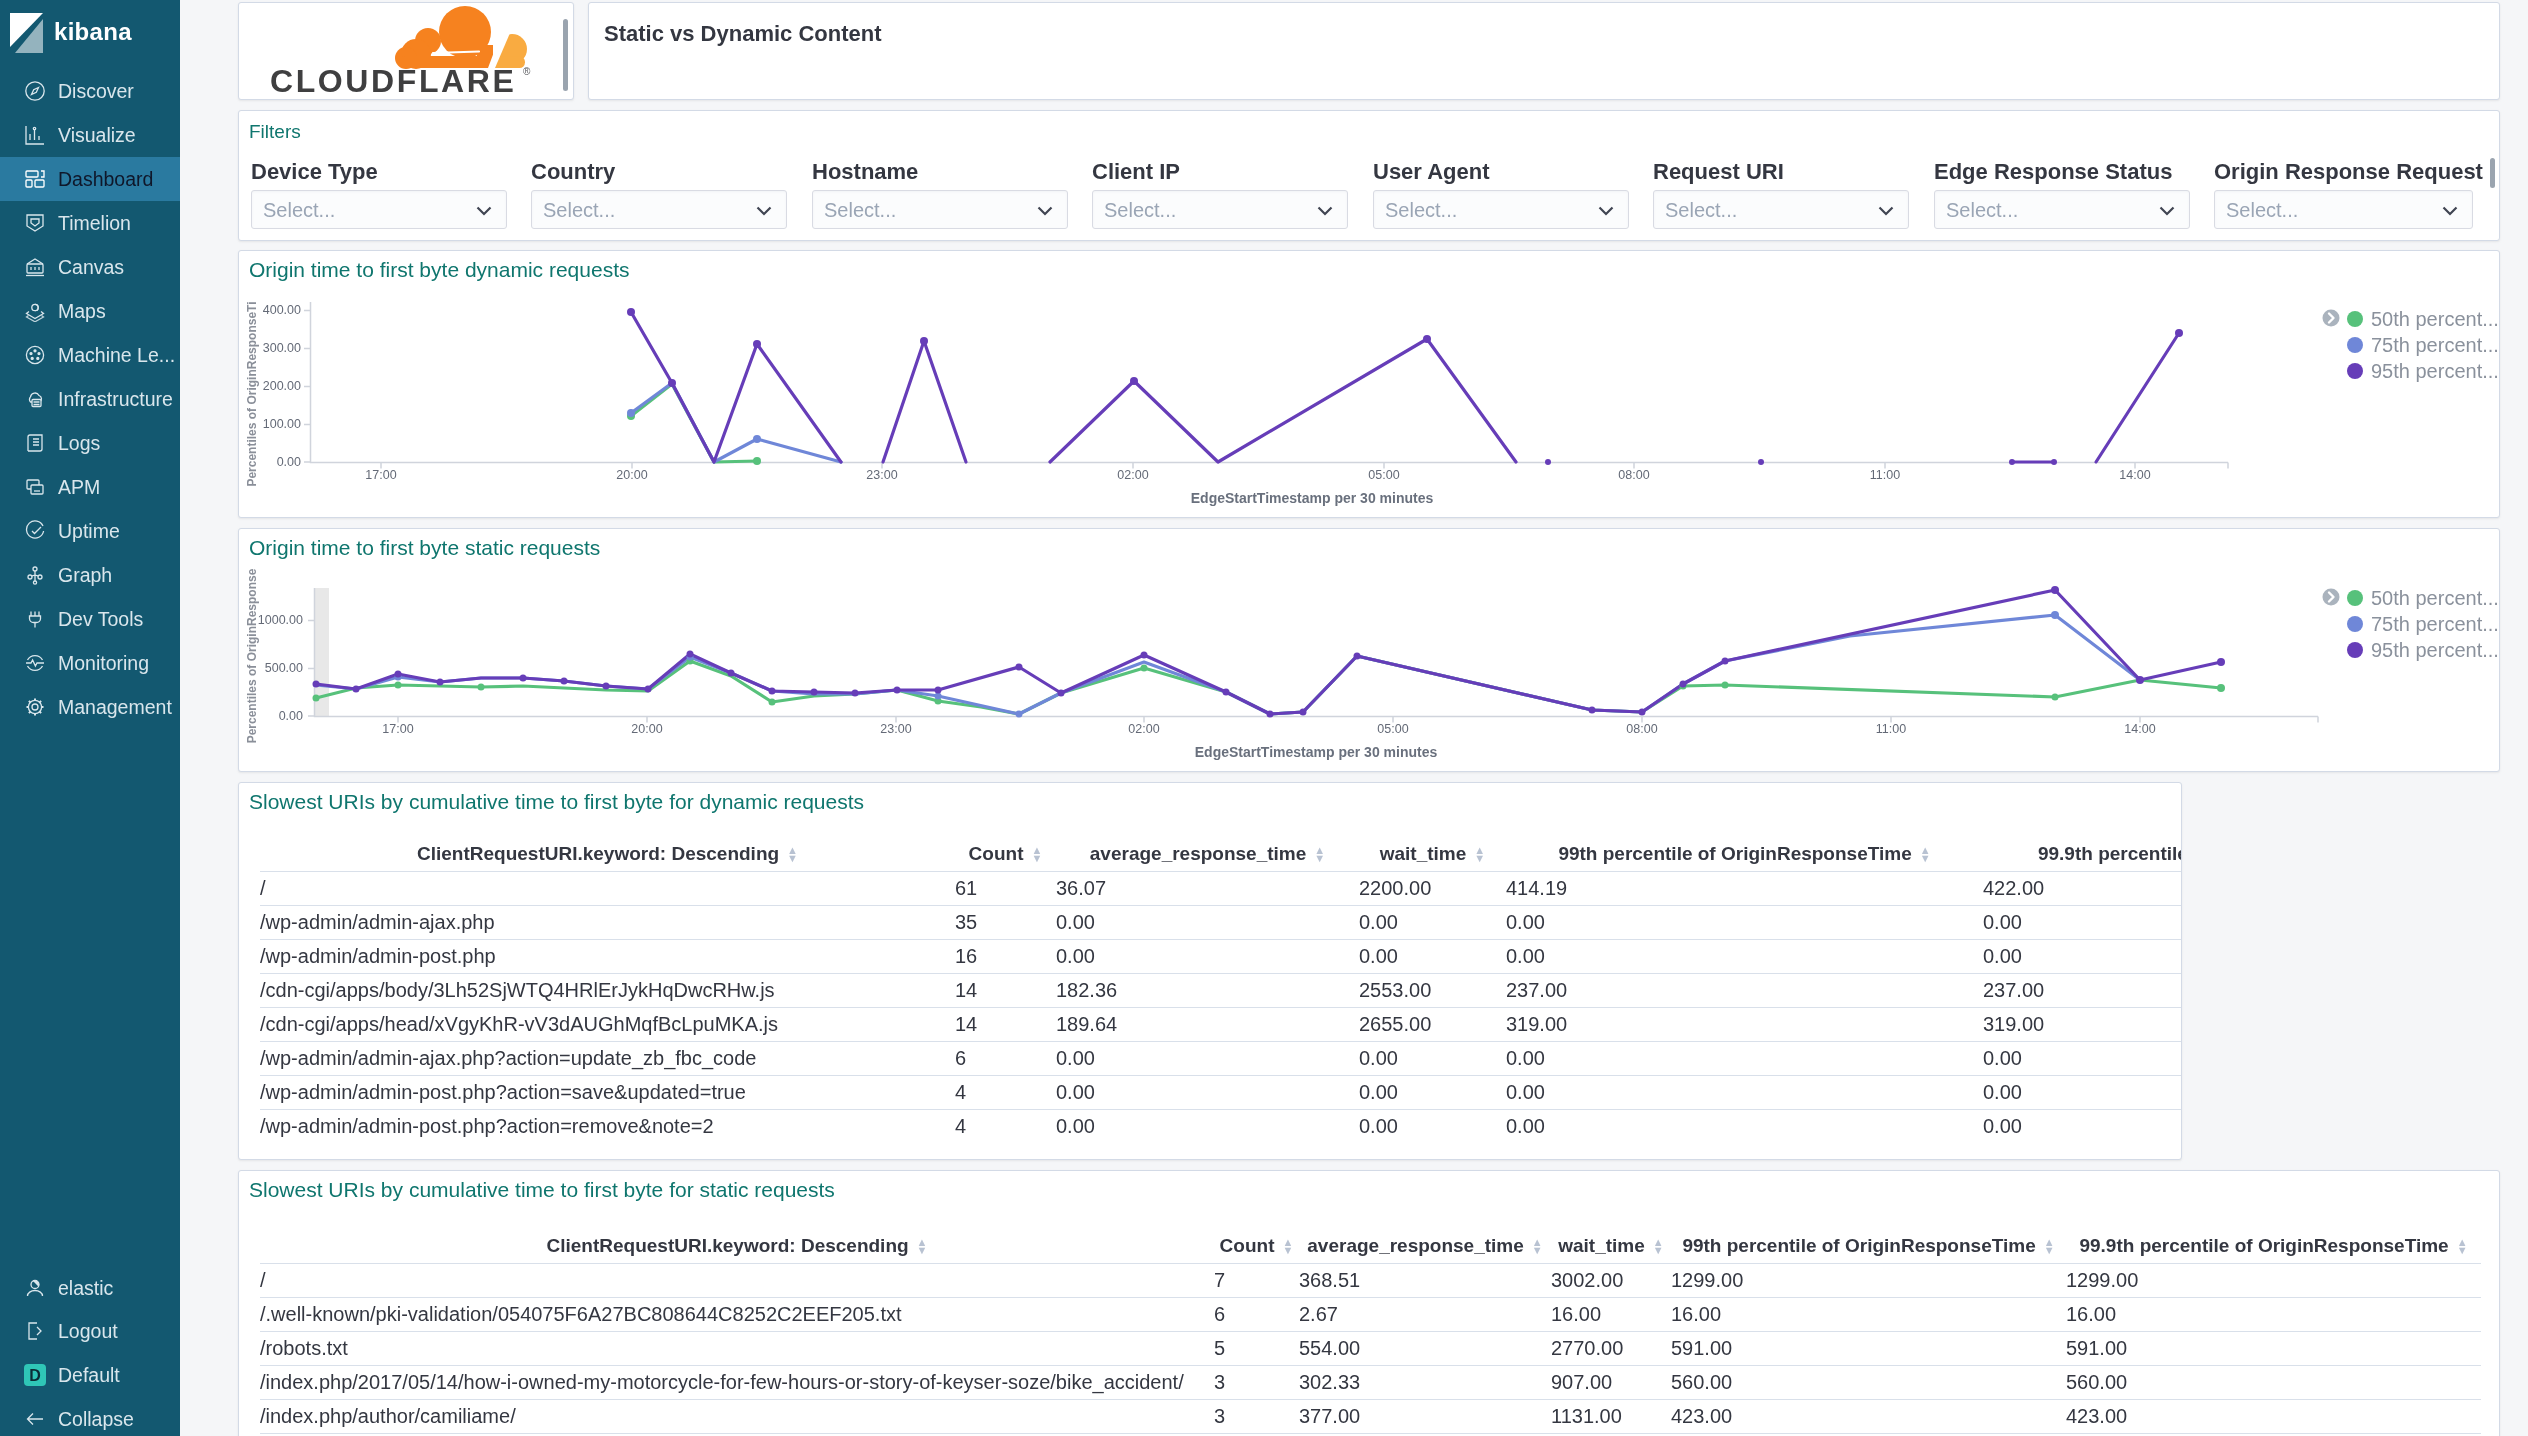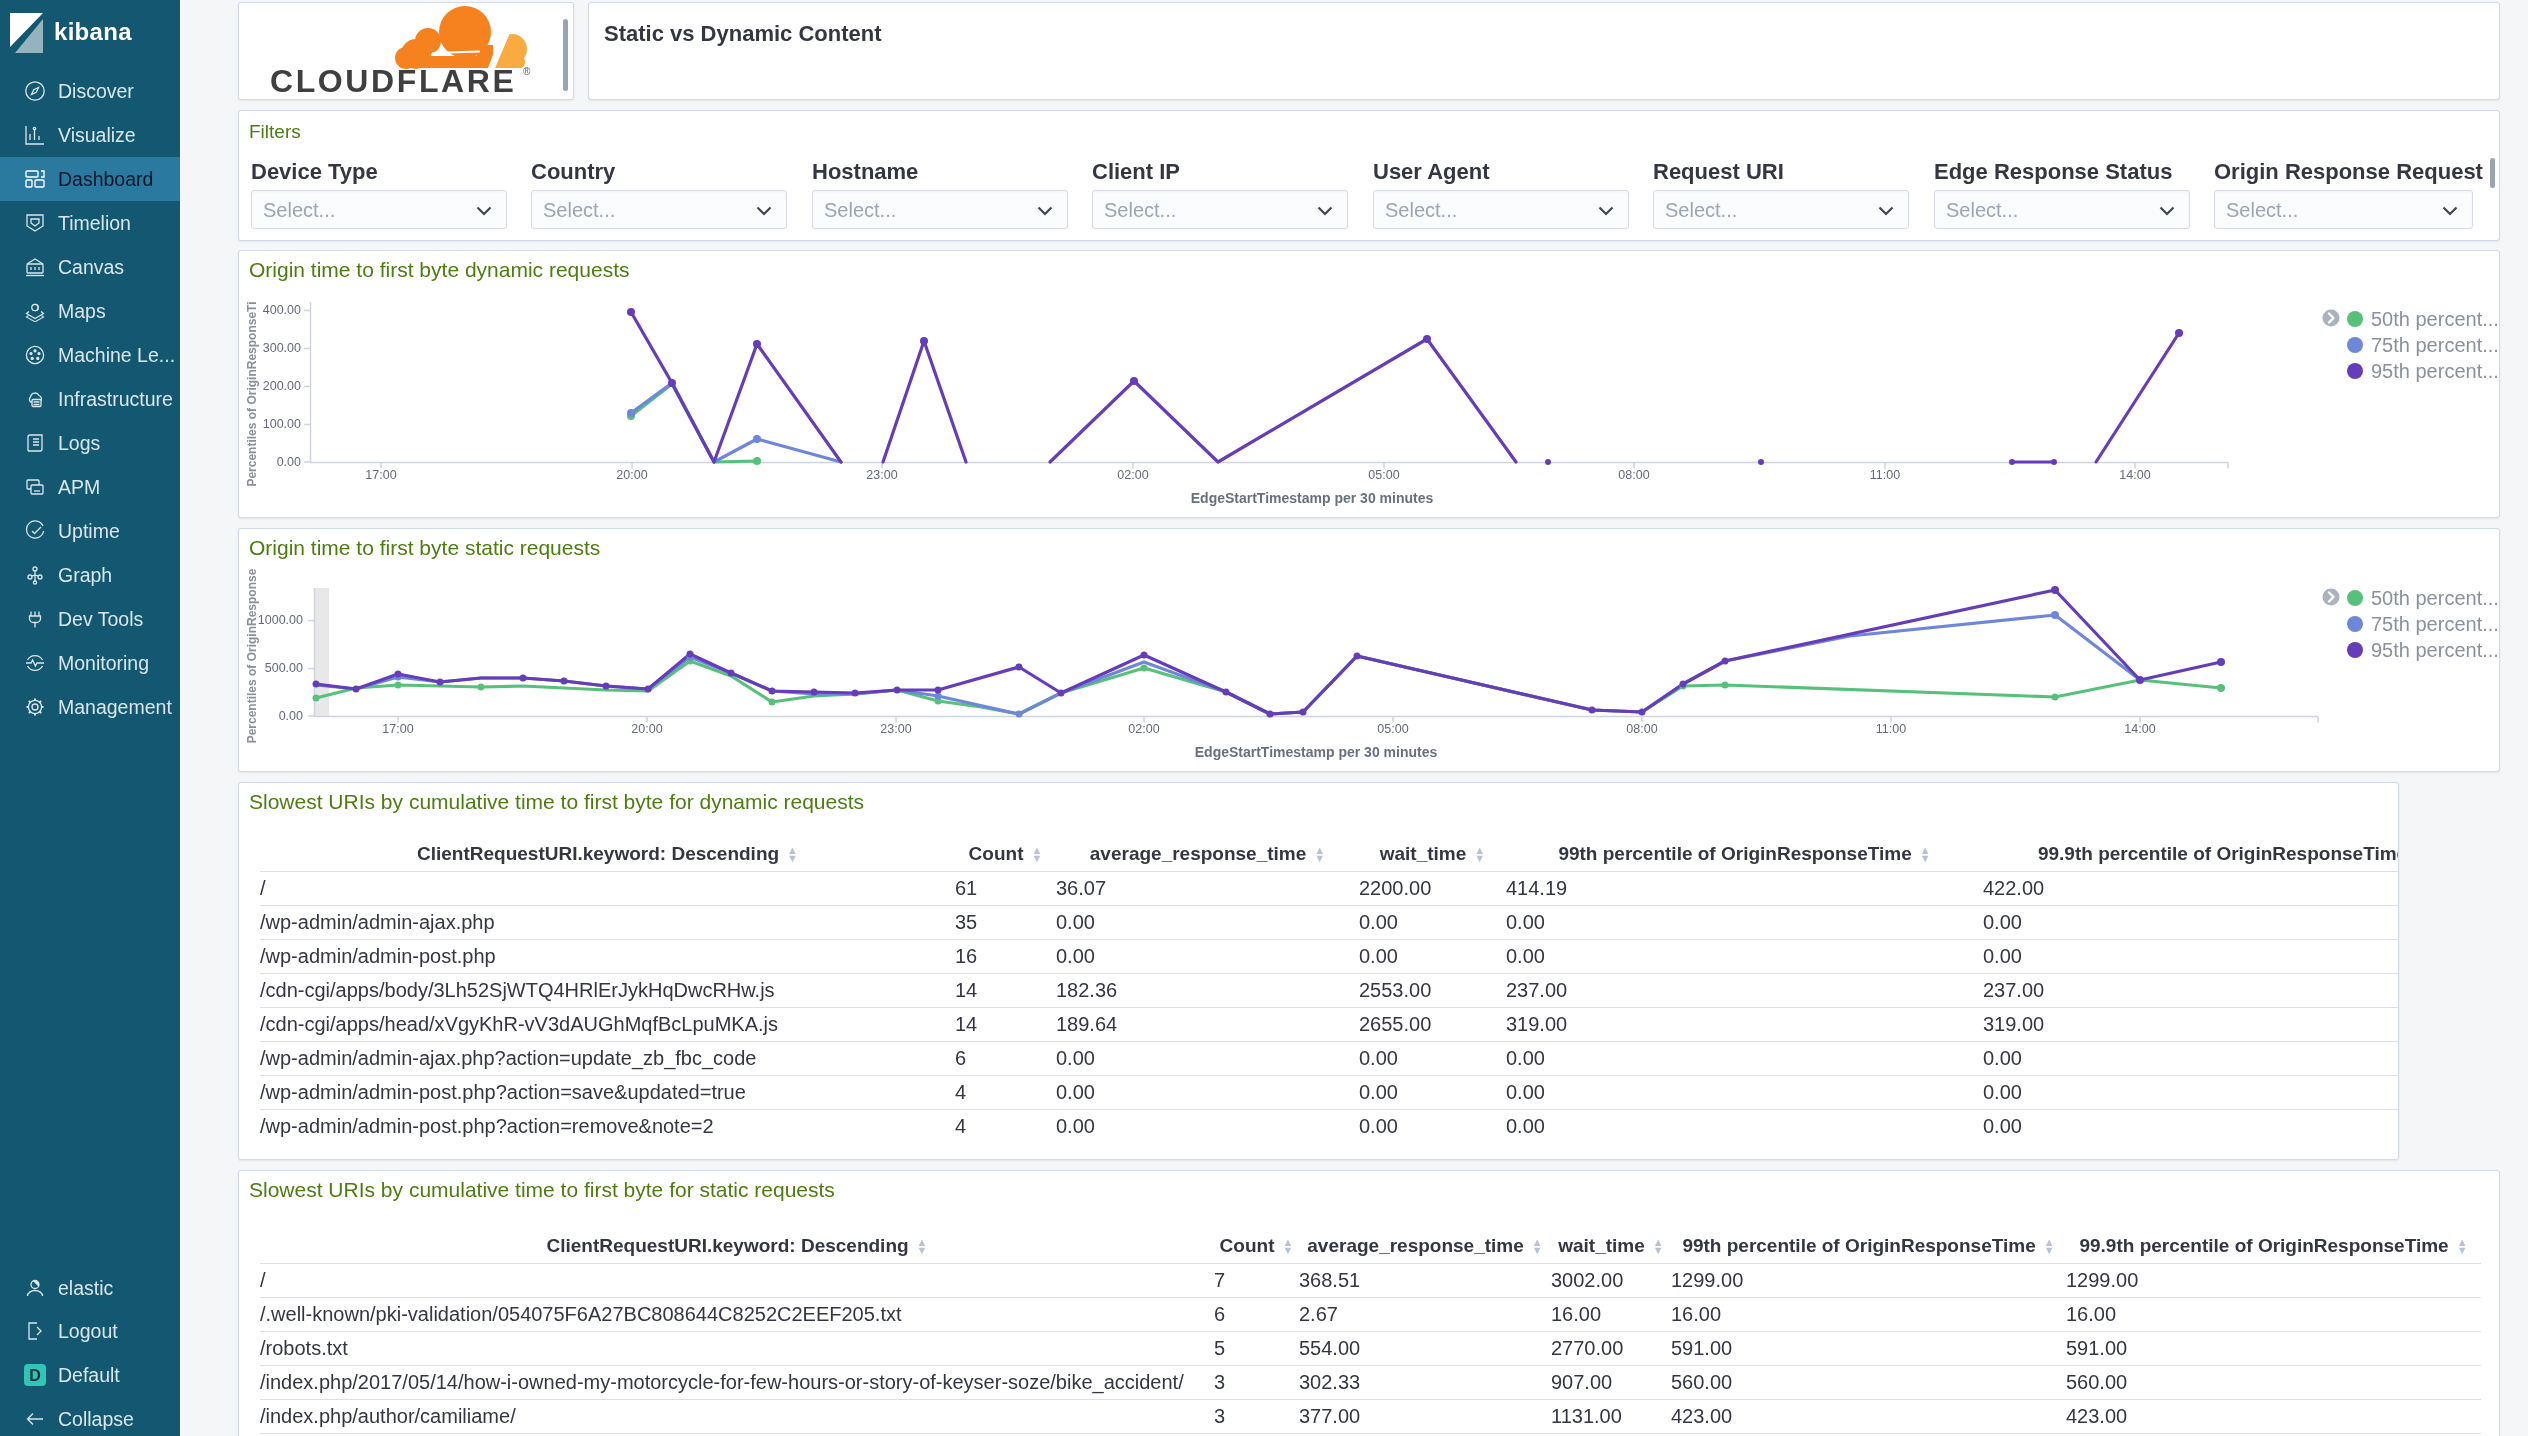--- a/index.html
+++ b/index.html
@@ -8,21 +8,21 @@
 
 #sidebar { position:absolute; left:0; top:0; width:180px; height:1436px; background:#135870; z-index:5; }
 .navitem { position:absolute; left:0; width:180px; height:44px; color:#d9e6ec; font-size:19.5px; }
 .navitem .ic { position:absolute; left:24px; top:11px; width:22px; height:22px; }
 .navitem .lb { position:absolute; left:58px; top:50%; transform:translateY(-50%); white-space:nowrap; }
 .navitem.sel { background:#2a7aa0; color:#0f172a; }
 #kblogo { position:absolute; left:10px; top:13px; width:33px; height:40px; }
 #kbname { position:absolute; left:54px; top:18px; color:#fff; font-size:24px; font-weight:bold; letter-spacing:0.3px; }
 
 .panel { position:absolute; background:#fff; border:1px solid #d3dae6; border-radius:3px; box-shadow:0 1px 2px rgba(153,153,153,0.18); }
-.ptitle { position:absolute; left:10px; top:7px; font-size:21px; color:#4d7c0f; white-space:nowrap; }
+.ptitle { position:absolute; left:10px; top:7px; font-size:21px; color:#0f766e; white-space:nowrap; }
 
 .flabel { position:absolute; top:159px; font-size:22px; font-weight:bold; color:#343741; white-space:nowrap; }
 .fselect { position:absolute; top:190px; width:256px; height:39px; background:#fbfcfd; border:1px solid #d9dbe3; border-radius:3px; box-shadow:inset 0 1px 2px rgba(130,140,160,0.08); }
 .fselect .ph { position:absolute; left:11px; top:8px; font-size:20px; color:#9aa5b5; }
 .fselect svg { position:absolute; right:14px; top:15px; }
 .legend { position:absolute; font-size:20px; color:#8a919c; white-space:nowrap; }
 .legdot { display:inline-block; width:16px; height:16px; border-radius:50%; margin-right:8px; position:relative; top:1px; }
 
 table.kt { border-collapse:collapse; table-layout:fixed; width:100%; font-size:20px; color:#343741; }
 table.kt th { text-align:center; font-weight:bold; padding:0; height:34px; vertical-align:middle; white-space:nowrap; font-size:19px; }
@@ -222,21 +222,21 @@
     <div style="position:absolute; right:4px; top:47px; width:5px; height:30px; background:#9aa4af; border-radius:3px;"></div>
   </div>
 
   <div class="panel" style="left:238px; top:250px; width:2262px; height:268px;">
     <div class="ptitle">Origin time to first byte dynamic requests</div>
   </div>
   <div class="panel" style="left:238px; top:528px; width:2262px; height:244px;">
     <div class="ptitle">Origin time to first byte static requests</div>
   </div>
 
-  <div class="panel" style="left:238px; top:782px; width:2161px; height:378px; overflow:hidden;">
+  <div class="panel" style="left:238px; top:782px; width:1944px; height:378px; overflow:hidden;">
     <div class="ptitle">Slowest URIs by cumulative time to first byte for dynamic requests</div>
     <div style="position:absolute; left:21px; top:54px; width:2221px;">
       <table class="kt">
         <colgroup>
             <col style="width:695px">
             <col style="width:101px">
             <col style="width:303px">
             <col style="width:147px">
             <col style="width:477px">
             <col style="width:498px">

